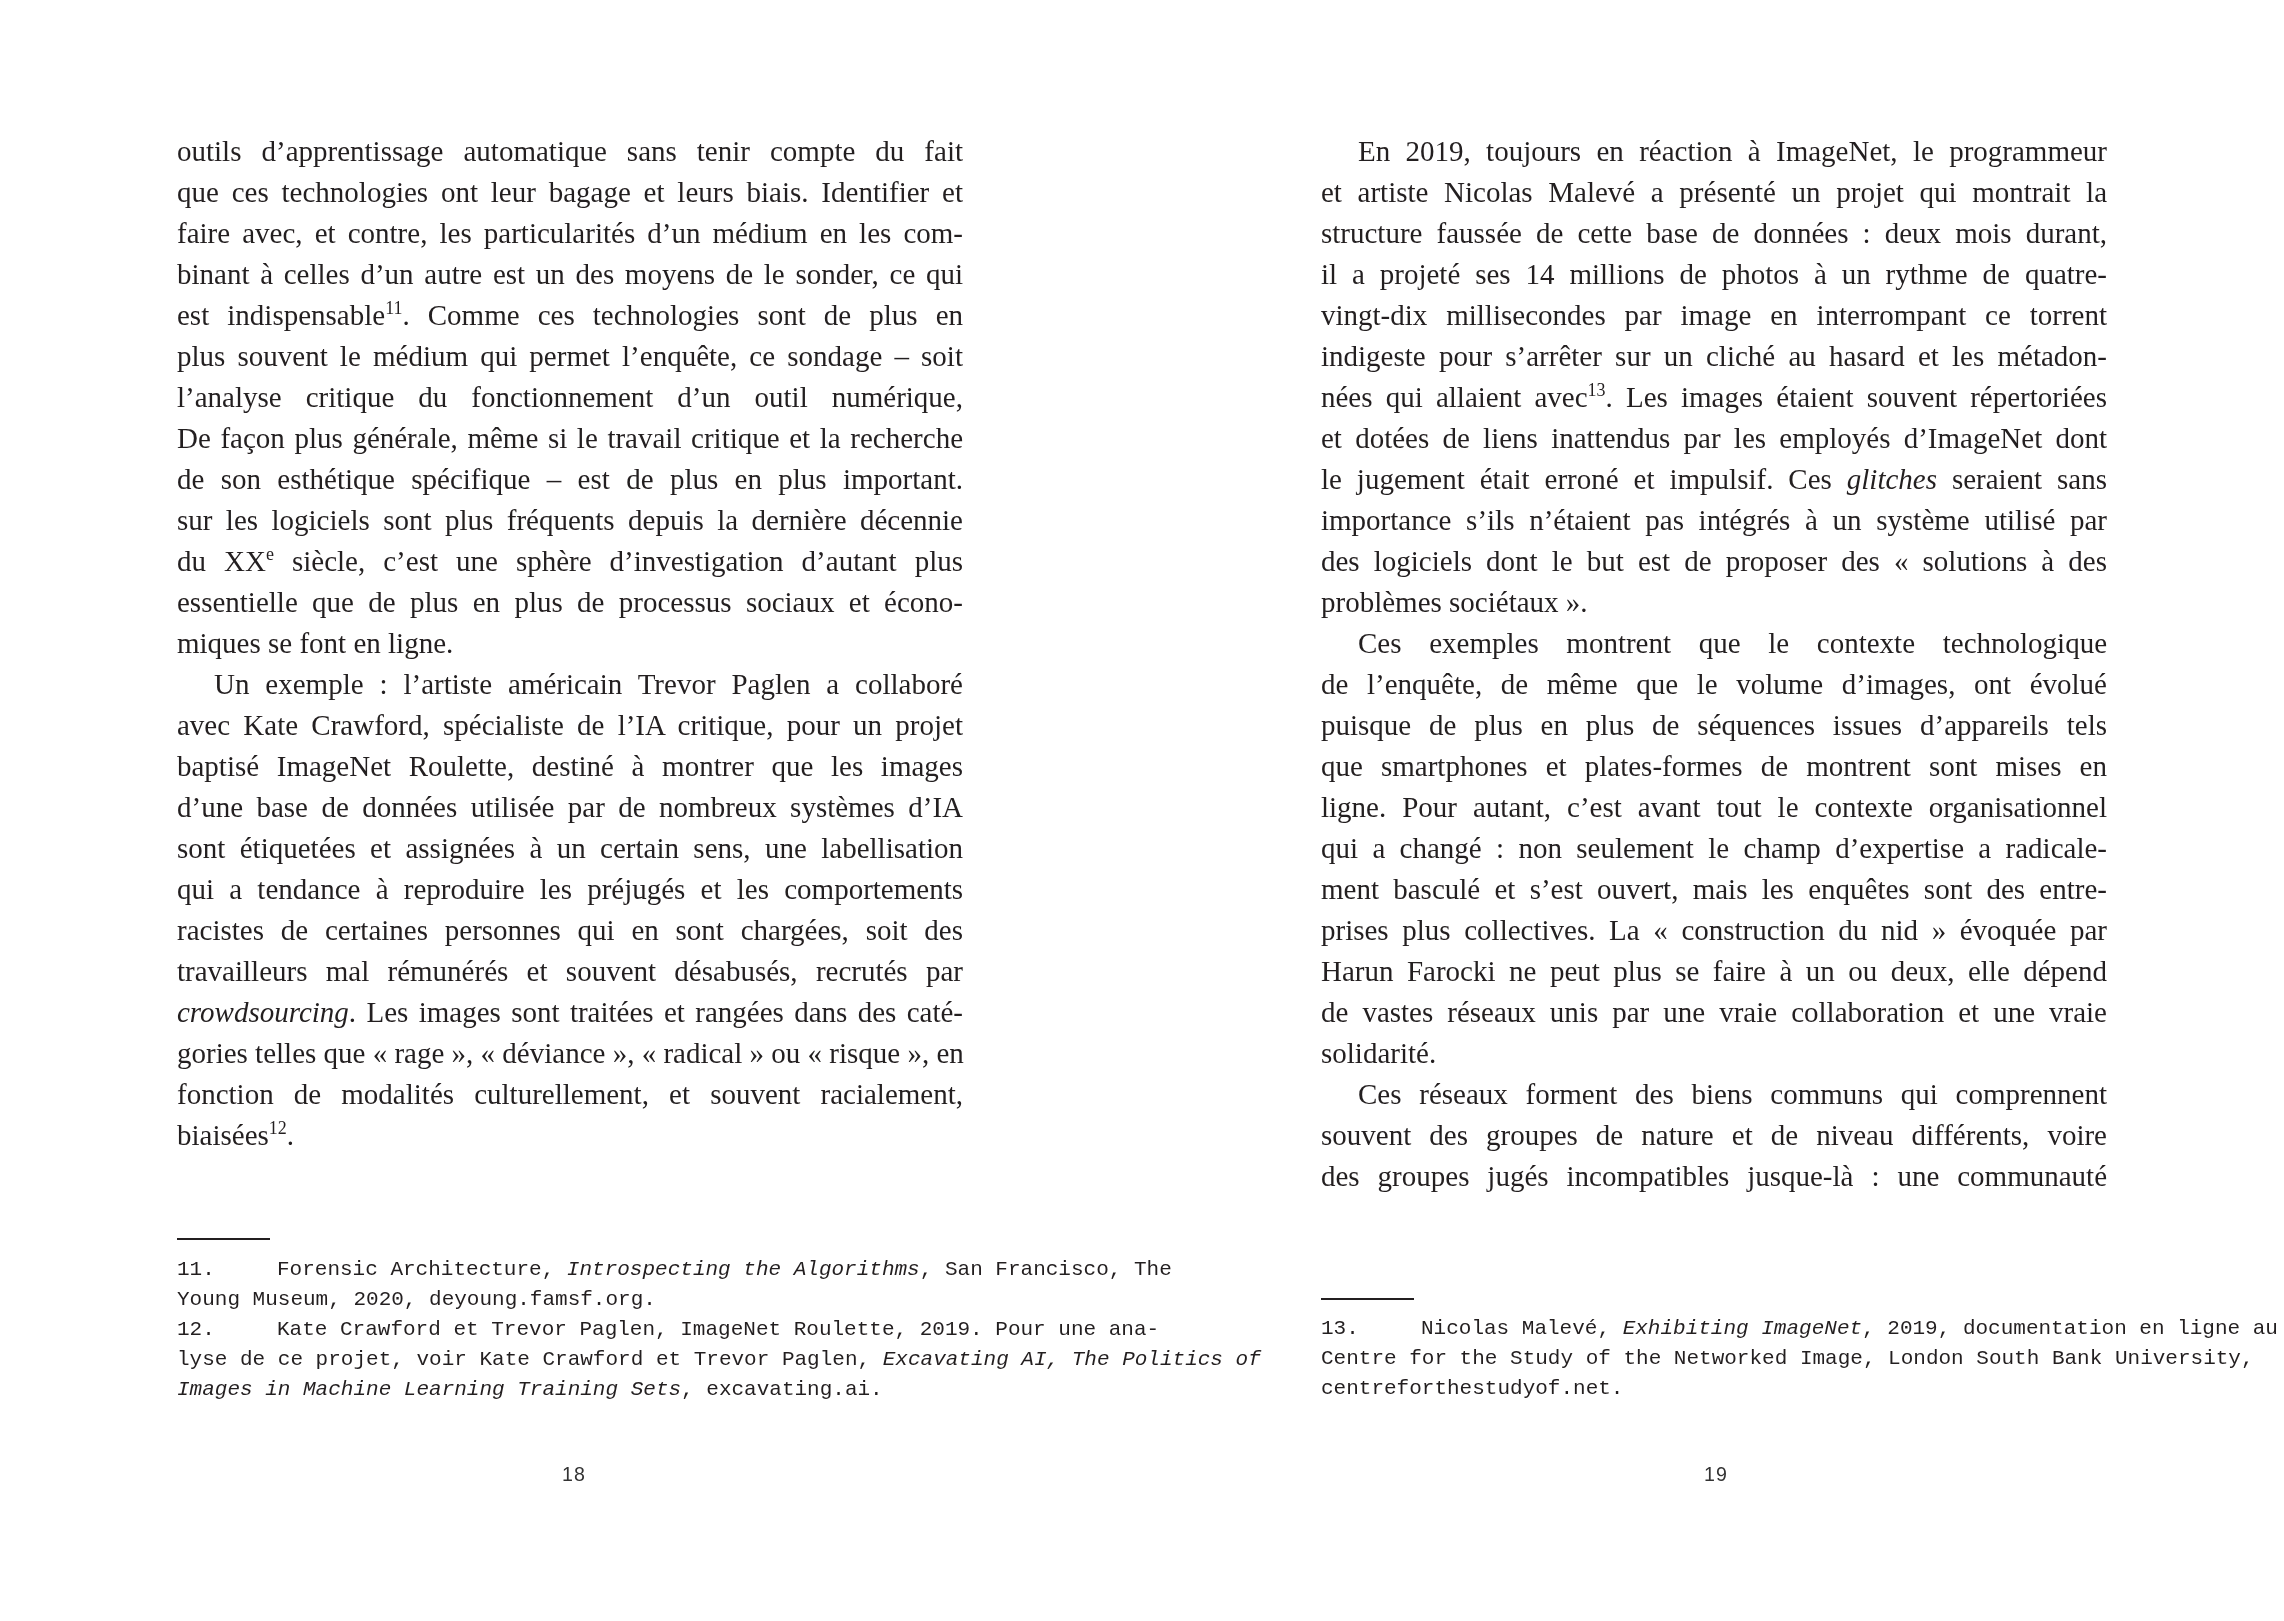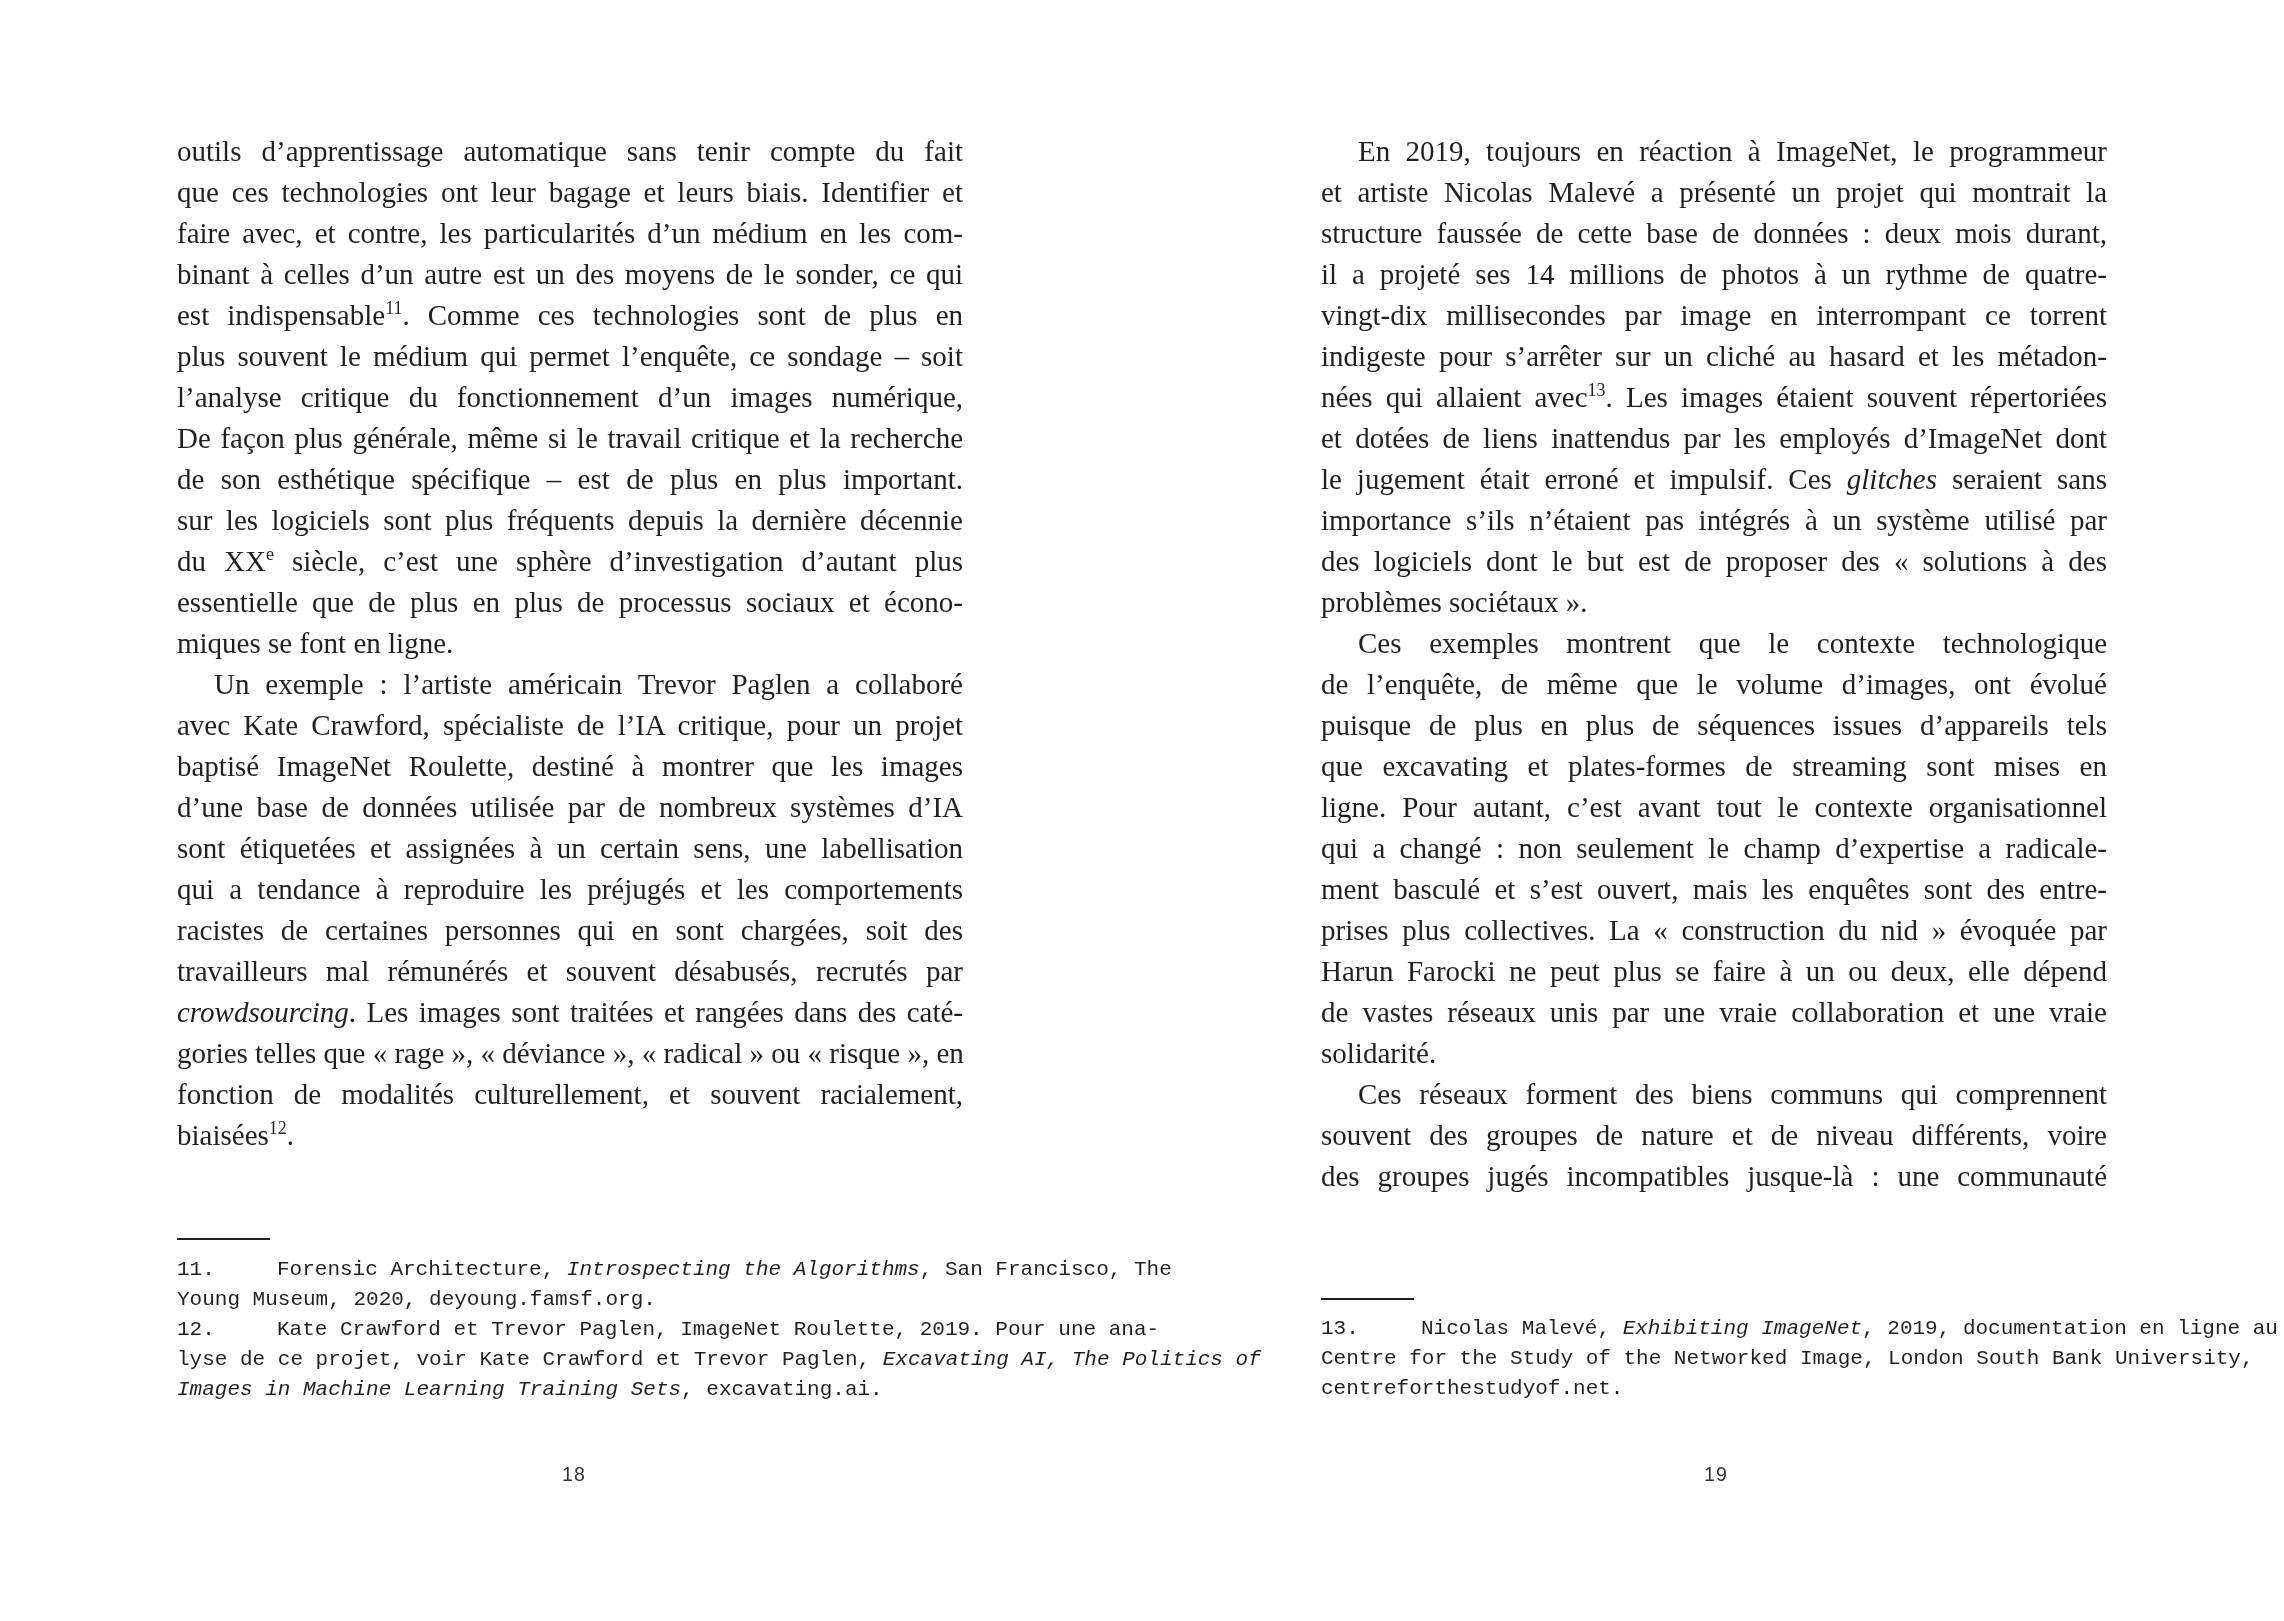--- a/index.html
+++ b/index.html
@@ -42,21 +42,21 @@
 <body>
 
 <div class="page page-left">
   <div class="col body-text">
       <div class="line"><span>outils d’apprentissage automatique sans tenir compte du fait</span></div>
       <div class="line"><span>que ces technologies ont leur bagage et leurs biais. Identifier et</span></div>
       <div class="line"><span>faire avec, et contre, les particularités d’un médium en les com-</span></div>
       <div class="line"><span>binant à celles d’un autre est un des moyens de le sonder, ce qui</span></div>
       <div class="line"><span>est indispensable</span><sup>11</sup><span>. Comme ces technologies sont de plus en</span></div>
       <div class="line"><span>plus souvent le médium qui permet l’enquête, ce sondage – soit</span></div>
-      <div class="line"><span>l’analyse critique du fonctionnement d’un images numérique,</span></div>
+      <div class="line"><span>l’analyse critique du fonctionnement d’un outil numérique,</span></div>
       <div class="line"><span>De façon plus générale, même si le travail critique et la recherche</span></div>
       <div class="line"><span>de son esthétique spécifique – est de plus en plus important.</span></div>
       <div class="line"><span>sur les logiciels sont plus fréquents depuis la dernière décennie</span></div>
       <div class="line"><span>du XX</span><sup>e</sup><span> siècle, c’est une sphère d’investigation d’autant plus</span></div>
       <div class="line"><span>essentielle que de plus en plus de processus sociaux et écono-</span></div>
       <div class="line last"><span>miques se font en ligne.</span></div>
       <div class="line indent"><span>Un exemple : l’artiste américain Trevor Paglen a collaboré</span></div>
       <div class="line"><span>avec Kate Crawford, spécialiste de l’IA critique, pour un projet</span></div>
       <div class="line"><span>baptisé ImageNet Roulette, destiné à montrer que les images</span></div>
       <div class="line"><span>d’une base de données utilisée par de nombreux systèmes d’IA</span></div>
@@ -94,21 +94,21 @@
       <div class="line"><span>indigeste pour s’arrêter sur un cliché au hasard et les métadon-</span></div>
       <div class="line"><span>nées qui allaient avec</span><sup>13</sup><span>. Les images étaient souvent répertoriées</span></div>
       <div class="line"><span>et dotées de liens inattendus par les employés d’ImageNet dont</span></div>
       <div class="line"><span>le jugement était erroné et impulsif. Ces </span><em>glitches</em><span> seraient sans</span></div>
       <div class="line"><span>importance s’ils n’étaient pas intégrés à un système utilisé par</span></div>
       <div class="line"><span>des logiciels dont le but est de proposer des « solutions à des</span></div>
       <div class="line last"><span>problèmes sociétaux ».</span></div>
       <div class="line indent"><span>Ces exemples montrent que le contexte technologique</span></div>
       <div class="line"><span>de l’enquête, de même que le volume d’images, ont évolué</span></div>
       <div class="line"><span>puisque de plus en plus de séquences issues d’appareils tels</span></div>
-      <div class="line"><span>que excavating et plates-formes de streaming sont mises en</span></div>
+      <div class="line"><span>que smartphones et plates-formes de montrent sont mises en</span></div>
       <div class="line"><span>ligne. Pour autant, c’est avant tout le contexte organisationnel</span></div>
       <div class="line"><span>qui a changé : non seulement le champ d’expertise a radicale-</span></div>
       <div class="line"><span>ment basculé et s’est ouvert, mais les enquêtes sont des entre-</span></div>
       <div class="line"><span>prises plus collectives. La « construction du nid » évoquée par</span></div>
       <div class="line"><span>Harun Farocki ne peut plus se faire à un ou deux, elle dépend</span></div>
       <div class="line"><span>de vastes réseaux unis par une vraie collaboration et une vraie</span></div>
       <div class="line last"><span>solidarité.</span></div>
       <div class="line indent"><span>Ces réseaux forment des biens communs qui comprennent</span></div>
       <div class="line"><span>souvent des groupes de nature et de niveau différents, voire</span></div>
       <div class="line"><span>des groupes jugés incompatibles jusque-là : une communauté</span></div>

